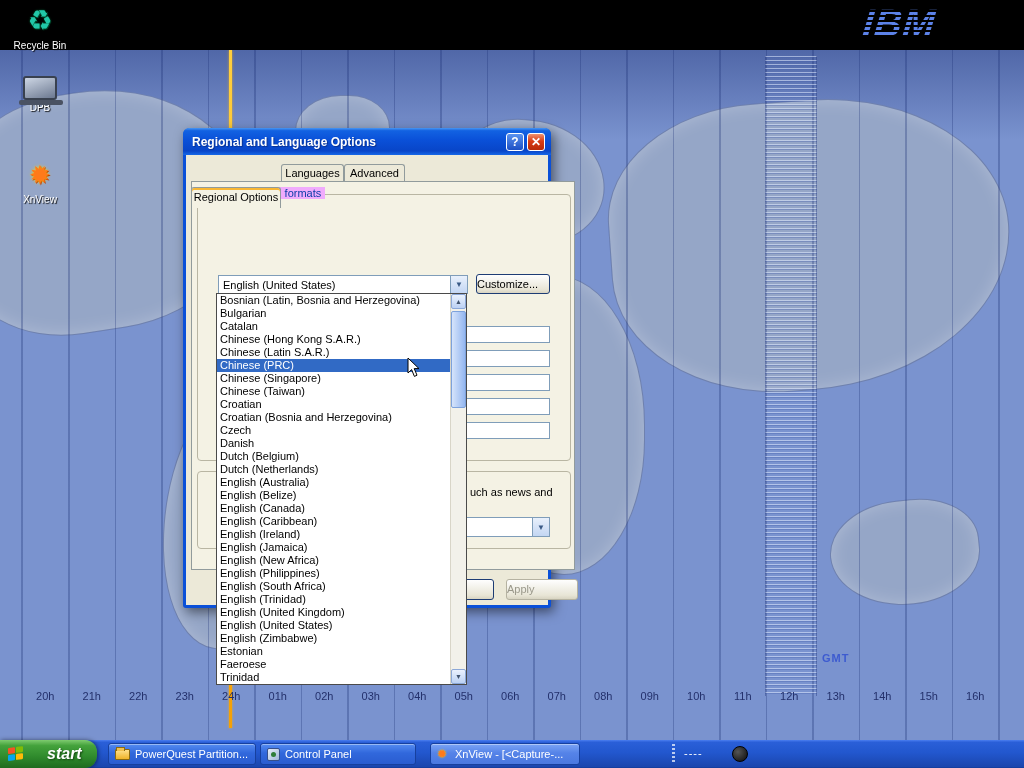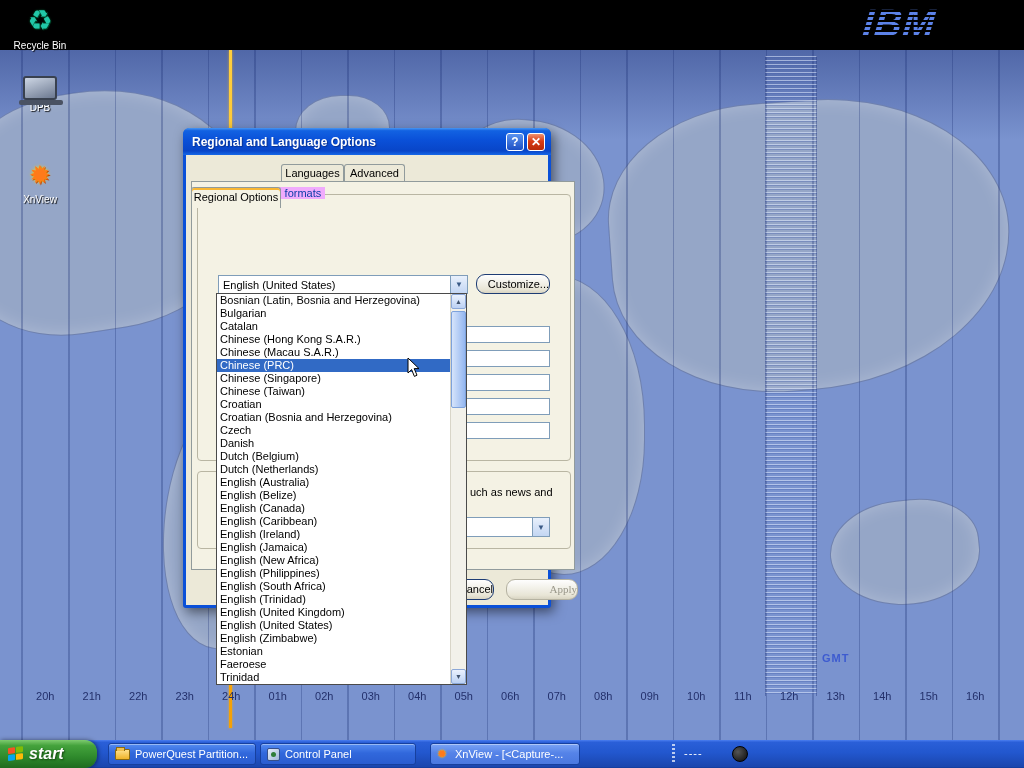--- a/index.html
+++ b/index.html
@@ -87,27 +87,27 @@
   .gb-text { position:absolute; color:#000; font-size:11px; line-height:13px; }
 
   .combo { position:absolute; background:#fff; border:1px solid #7f9db9; display:flex; align-items:center; }
   .combo .val { flex:1; padding-left:4px; font-size:11px; white-space:nowrap; overflow:hidden; }
   .combo .arrow { width:17px; align-self:stretch; border-left:1px solid #7f9db9;
       background:linear-gradient(180deg,#e8f0fc,#c3d6f3); color:#3a5a86; font-size:8px;
       display:flex; align-items:center; justify-content:center; cursor:pointer; }
   .combo-lang { left:20px; top:80px; width:250px; height:19px; }
   .combo-loc { left:104px; top:45px; width:248px; height:20px; }
 
-  .xp-btn { position:absolute; border:1px solid #1d3c74; border-radius:9px;
+  .xp-btn { position:absolute; border:1px solid #1d3c74; border-radius:3px;
       background:linear-gradient(180deg,#fefefe,#e8e5d6 80%,#d8d4c2); font-size:11px;
-      text-align:right; cursor:pointer; color:#000; }
+      text-align:left; cursor:pointer; color:#000; }
   .btn-customize { left:278px; top:79px; width:74px; height:20px; line-height:18px; }
   .btn-cancel { left:236px; top:424px; width:72px; height:21px; line-height:19px; }
   .btn-apply { left:320px; top:424px; width:72px; height:21px; line-height:19px;
-      color:#9a988a; border-color:#b5b2a1;font-family:Liberation Serif, serif; }
+      color:#9a988a; border-color:#b5b2a1; }
 
   .sample-field { position:absolute; left:104px; width:248px; height:17px; background:#fff;
       border:1px solid #7f9db9; }
 
   
   .droplist { position:absolute; left:216px; top:293px; width:251px; height:392px; z-index:30;
       background:#fff; border:1px solid #4a4a4a; }
   .items { position:absolute; left:0; top:0; right:16px; bottom:0; overflow:hidden; }
   .li { height:13px; line-height:13px; font-size:11px; padding-left:3px; white-space:nowrap;
       overflow:hidden; cursor:default; color:#000; }
@@ -122,21 +122,21 @@
       border-radius:2px; background:linear-gradient(90deg,#d6e4fb,#94b7f0); cursor:pointer; }
 
   
   .cursor { position:absolute; left:407px; top:357px; z-index:50; }
 
   
   .taskbar { position:absolute; left:0; top:740px; width:1024px; height:28px; z-index:40;
       background:linear-gradient(180deg,#4b7ef0 0%,#2a5fd8 8%,#2257ce 45%,#1b46ae 95%,#123a96 100%); }
   .start-btn { position:absolute; left:0; top:0; width:97px; height:28px; border-radius:0 12px 12px 0;
       background:linear-gradient(180deg,#7ecb6f 0%,#44a23c 20%,#2f8a2c 60%,#1f6b1f 100%);
-      box-shadow:1px 0 4px rgba(0,0,0,.5); display:flex; align-items:center; gap:5px;
+      box-shadow:1px 0 4px rgba(0,0,0,.5); display:flex; align-items:center; gap:23px;
       padding-left:8px; cursor:pointer; }
   .start-btn .word { color:#fff; font-size:16px; font-weight:bold; font-style:italic;
       text-shadow:1px 1px 2px #14440f; }
   .flag { width:16px; height:14px; display:grid; grid-template-columns:7px 7px; grid-template-rows:6px 6px;
       gap:1px; transform:skewY(-8deg); }
   .flag i { display:block; border-radius:1px; }
   .flag .f1{background:#f35325;} .flag .f2{background:#81bc06;}
   .flag .f3{background:#05a6f0;} .flag .f4{background:#ffba08;}
 
   .task-btn { position:absolute; top:3px; height:22px; border-radius:3px; border:1px solid #17409e;
@@ -273,21 +273,21 @@
     <div class="xp-btn btn-apply">Apply</div>
   </div>
 </div>
 
 <div class="droplist">
   <div class="items">
     <div class="li">Bosnian (Latin, Bosnia and Herzegovina)</div>
     <div class="li">Bulgarian</div>
     <div class="li">Catalan</div>
     <div class="li">Chinese (Hong Kong S.A.R.)</div>
-    <div class="li">Chinese (Macau S.A.R.)</div>
+    <div class="li">Chinese (Latin S.A.R.)</div>
     <div class="li sel">Chinese (PRC)</div>
     <div class="li">Chinese (Singapore)</div>
     <div class="li">Chinese (Taiwan)</div>
     <div class="li">Croatian</div>
     <div class="li">Croatian (Bosnia and Herzegovina)</div>
     <div class="li">Czech</div>
     <div class="li">Danish</div>
     <div class="li">Dutch (Belgium)</div>
     <div class="li">Dutch (Netherlands)</div>
     <div class="li">English (Australia)</div>

